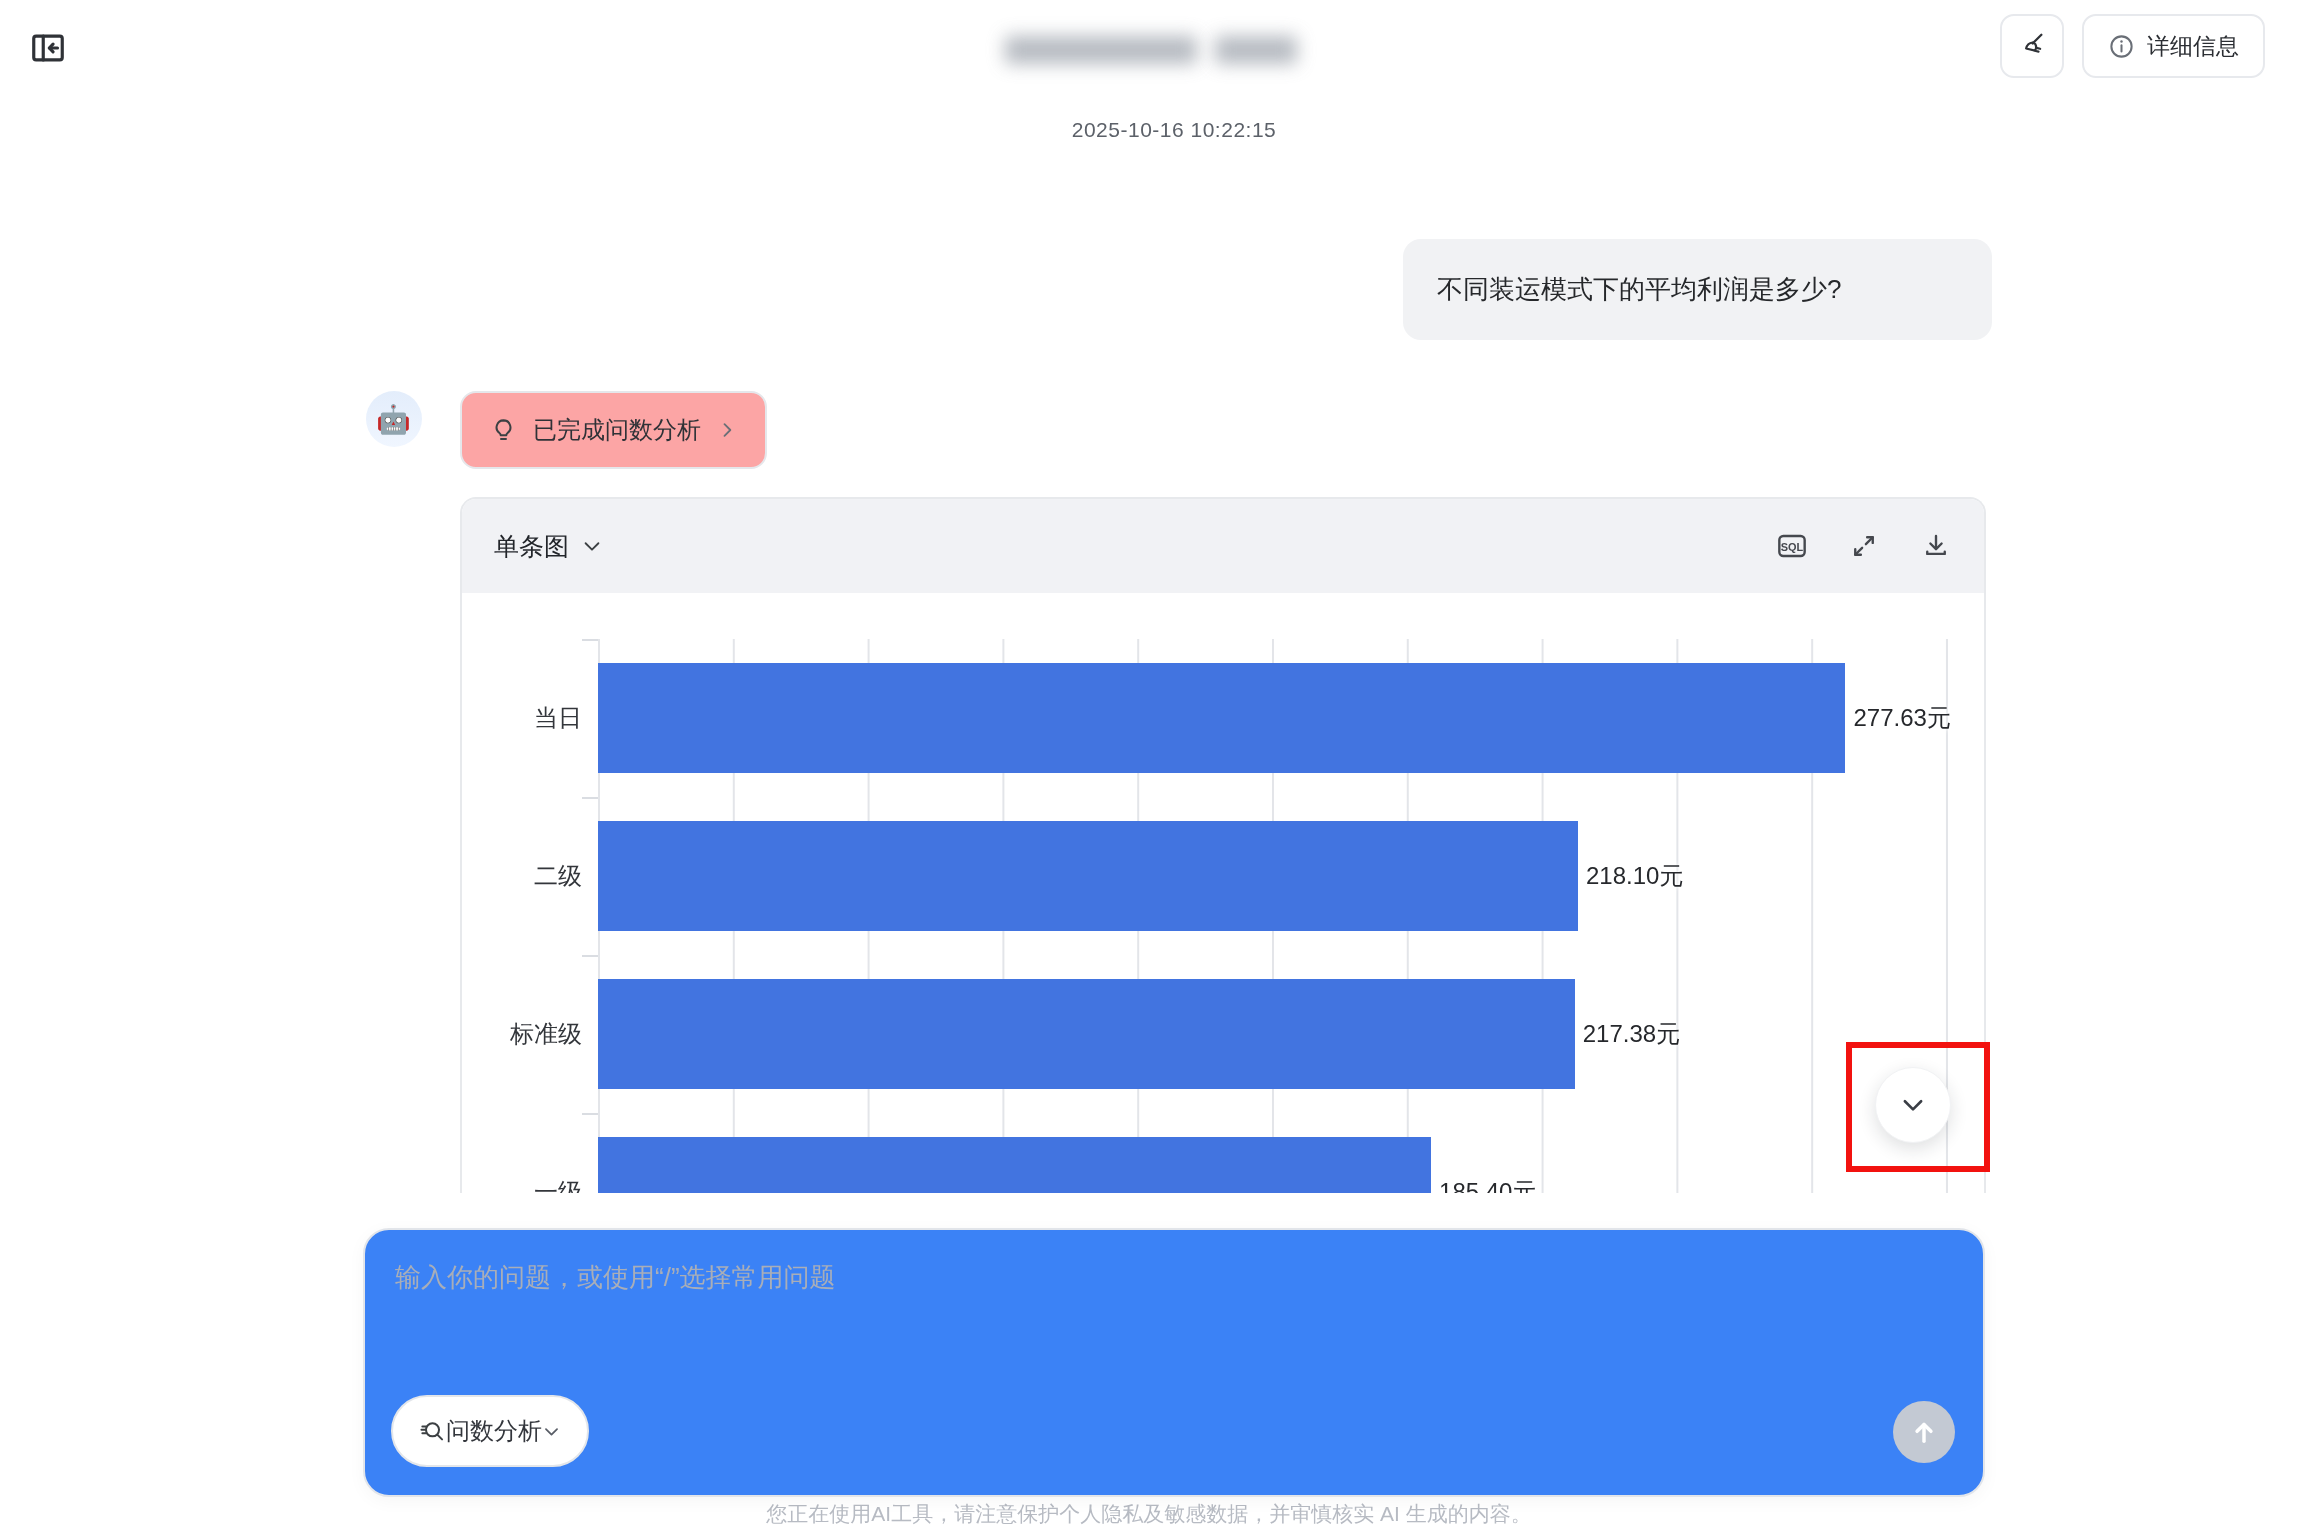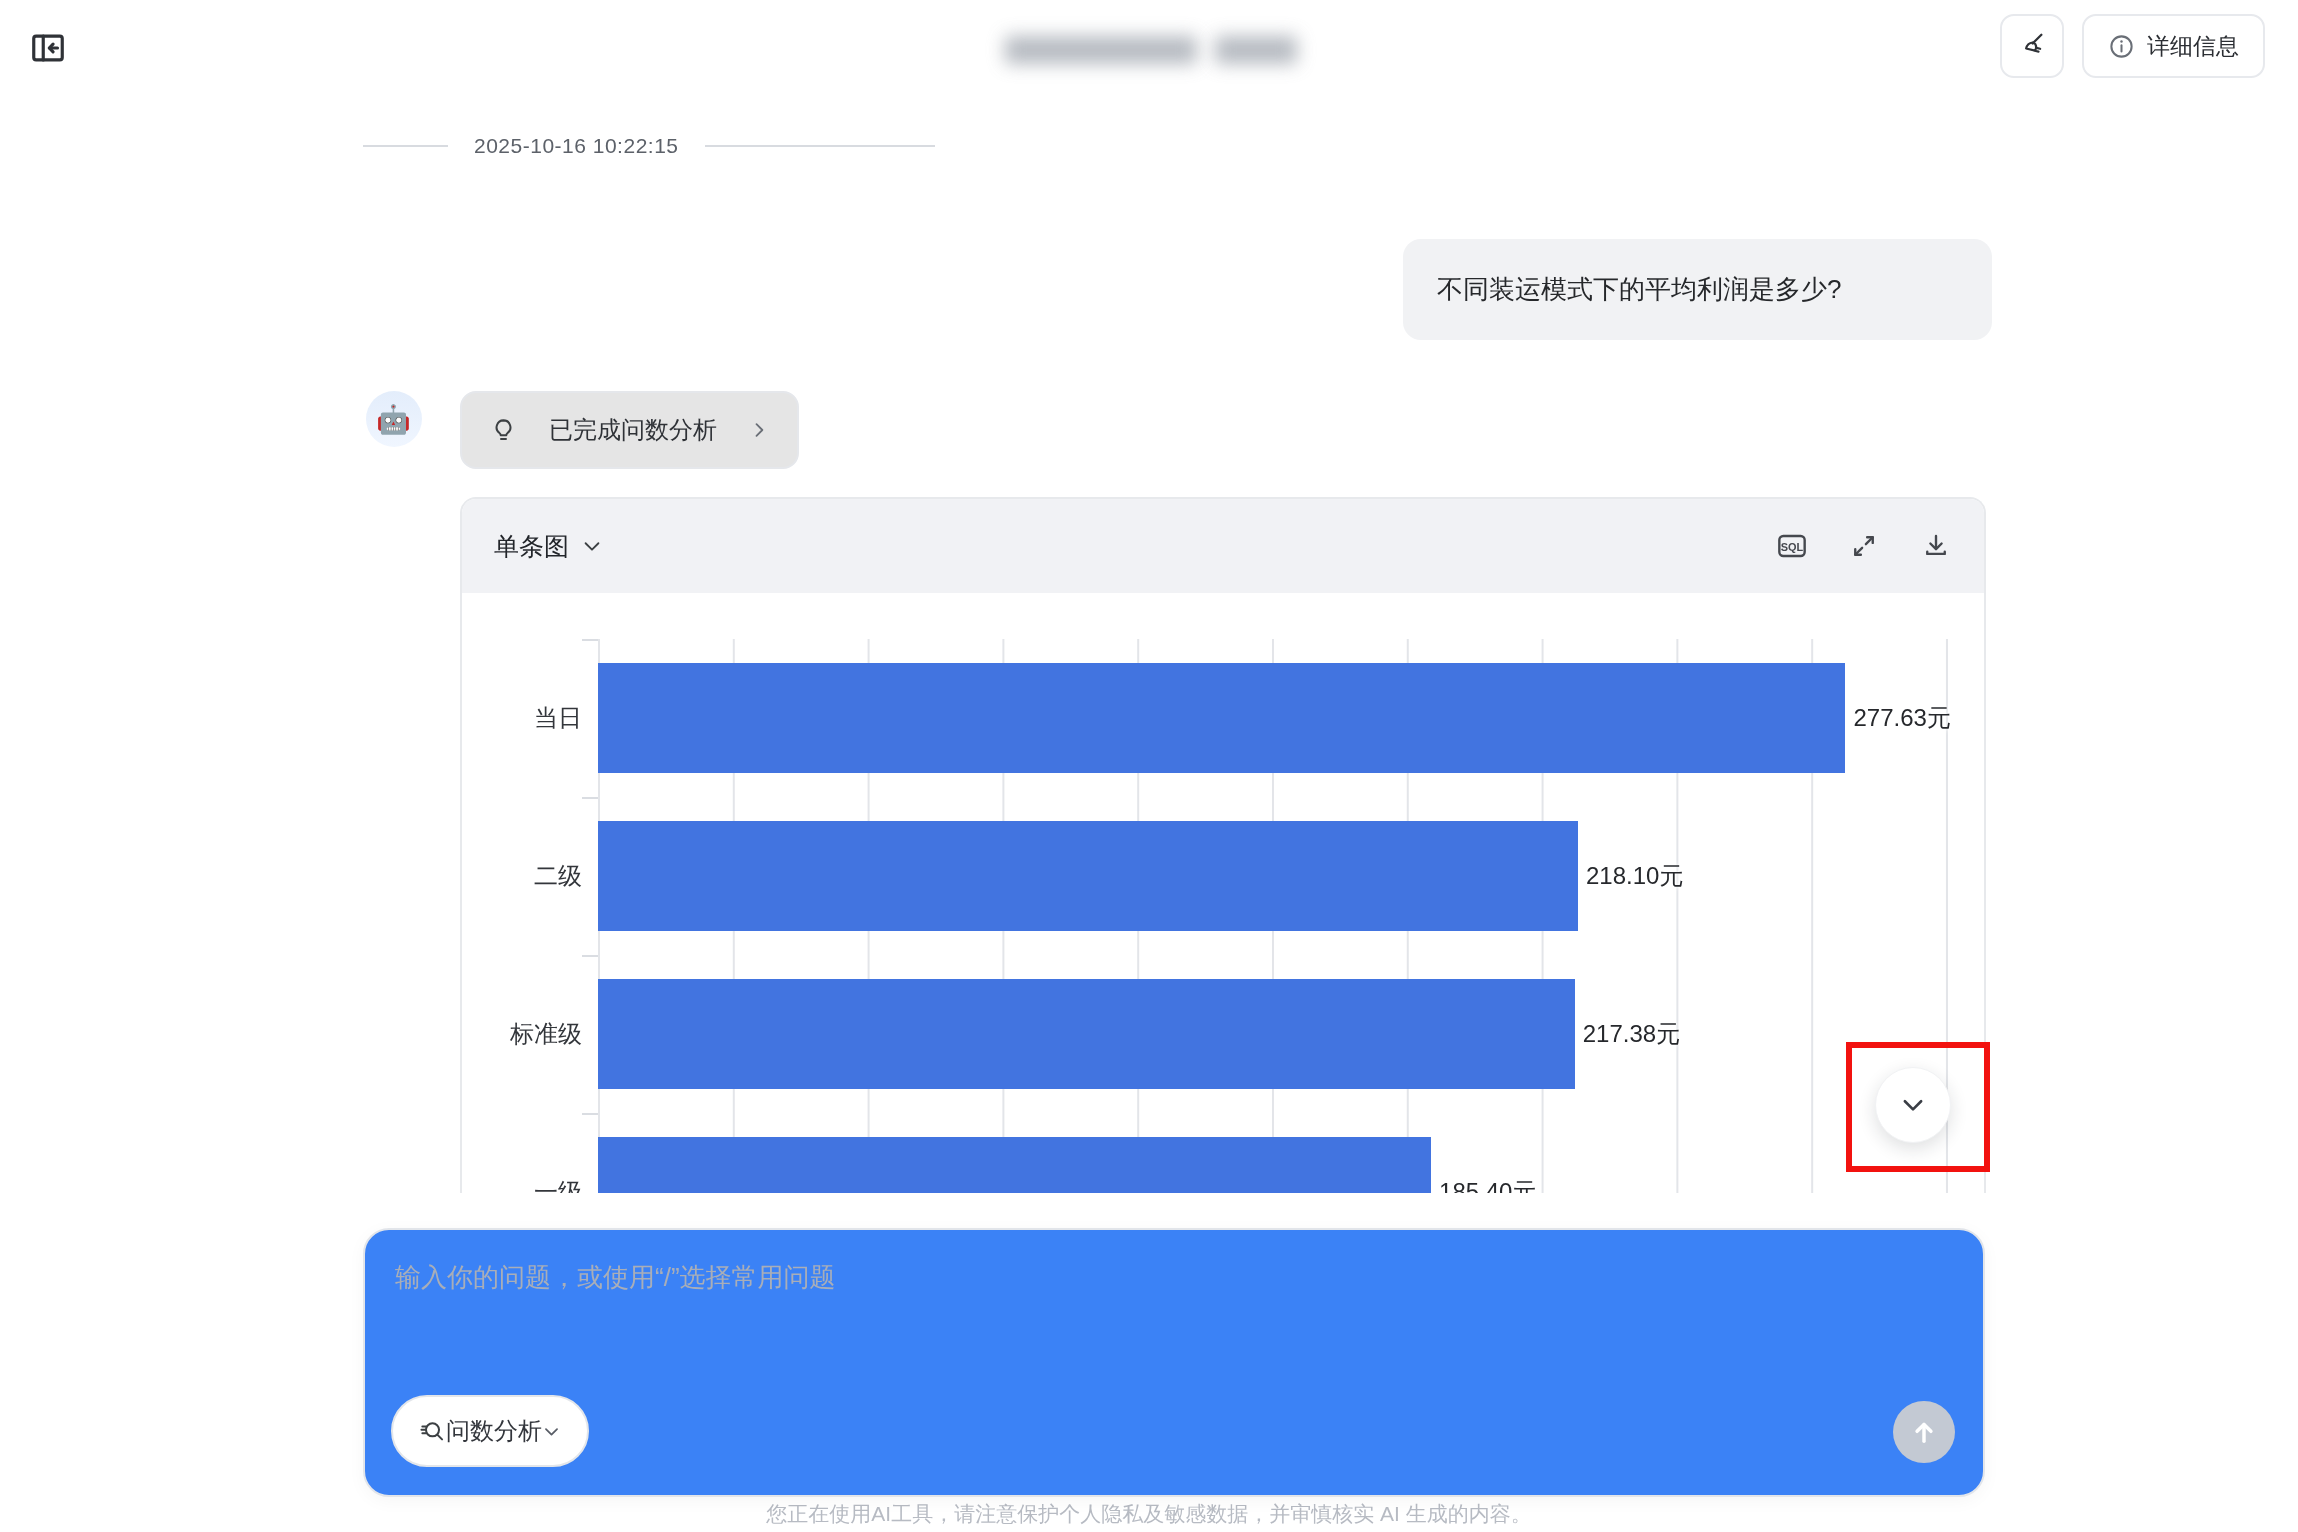--- a/index.html
+++ b/index.html
@@ -12,38 +12,38 @@
   .title-blur { position:absolute; left:1005px; top:36px; display:flex; gap:18px; align-items:center; }
   .title-blur .b1 { width:192px; height:28px; background:#9ea4ad; border-radius:4px; filter:blur(9px); opacity:.75; }
   .title-blur .b2 { width:82px; height:28px; background:#9ea4ad; border-radius:4px; filter:blur(9px); opacity:.75; }
   .top-right-btn { position:absolute; top:14px; height:64px; background:#fff;
     border:2px solid #e7e9ed; border-radius:14px; display:flex; align-items:center;
     justify-content:center; gap:12px; cursor:pointer; }
   .btn-broom { left:2000px; width:64px; }
   .btn-details { left:2082px; padding:4px 24px; font-size:23px; color:#2b2e33; }
 
   
-  .ts-row { position:absolute; left:363px; top:128px; width:1622px; height:36px;
-    display:flex; align-items:center; gap:26px; }
+  .ts-row { position:absolute; left:363px; top:112px; width:1622px; height:36px;
+    display:flex; align-items:center; justify-content:center; gap:26px;flex-direction:column; }
   .ts-line { height:2px; background:#d8dbe0; }
   .ts-line.l { width:85px; } .ts-line.r { width:230px; }
   .ts-text { font-size:21px; color:#5c6169; letter-spacing:.5px; }
 
   
   .user-bubble { position:absolute; left:1403px; top:239px; width:589px; height:101px;
     background:#f1f2f4; border-radius:18px; display:flex; align-items:center;
     padding:0 34px; font-size:26px; color:#26282b; }
 
   
   .avatar { position:absolute; left:366px; top:391px; width:56px; height:56px; border-radius:50%;
     background:linear-gradient(180deg,#e3edfb,#f0f6ff); display:flex; align-items:center;
     justify-content:center; font-size:28px; overflow:hidden; }
-  .status-btn { position:absolute; left:460px; top:391px; height:78px; background:#e5e5e5;
+  .status-btn { position:absolute; left:460px; top:391px; height:78px; background:#fca5a5;
     border:2px solid #e5e7eb; border-radius:16px; display:flex; align-items:center;
-    padding:0 28px; gap:32px; cursor:pointer; }
+    padding:0 28px; gap:16px; cursor:pointer; }
   .status-btn .lbl { font-size:24px; color:#2f3237; }
 
   
   .chart-card { position:absolute; left:460px; top:497px; width:1526px; height:696px;
     background:#fff; border:2px solid #e7e9ec; border-bottom:none;
     border-radius:16px 16px 0 0; overflow:hidden; }
   .card-header { height:94px; background:#f1f2f5; display:flex; align-items:center;
     justify-content:space-between; padding:0 32px; }
   .chart-type { display:flex; align-items:center; gap:12px; cursor:pointer;
     font-size:25px; color:#22252a; }

